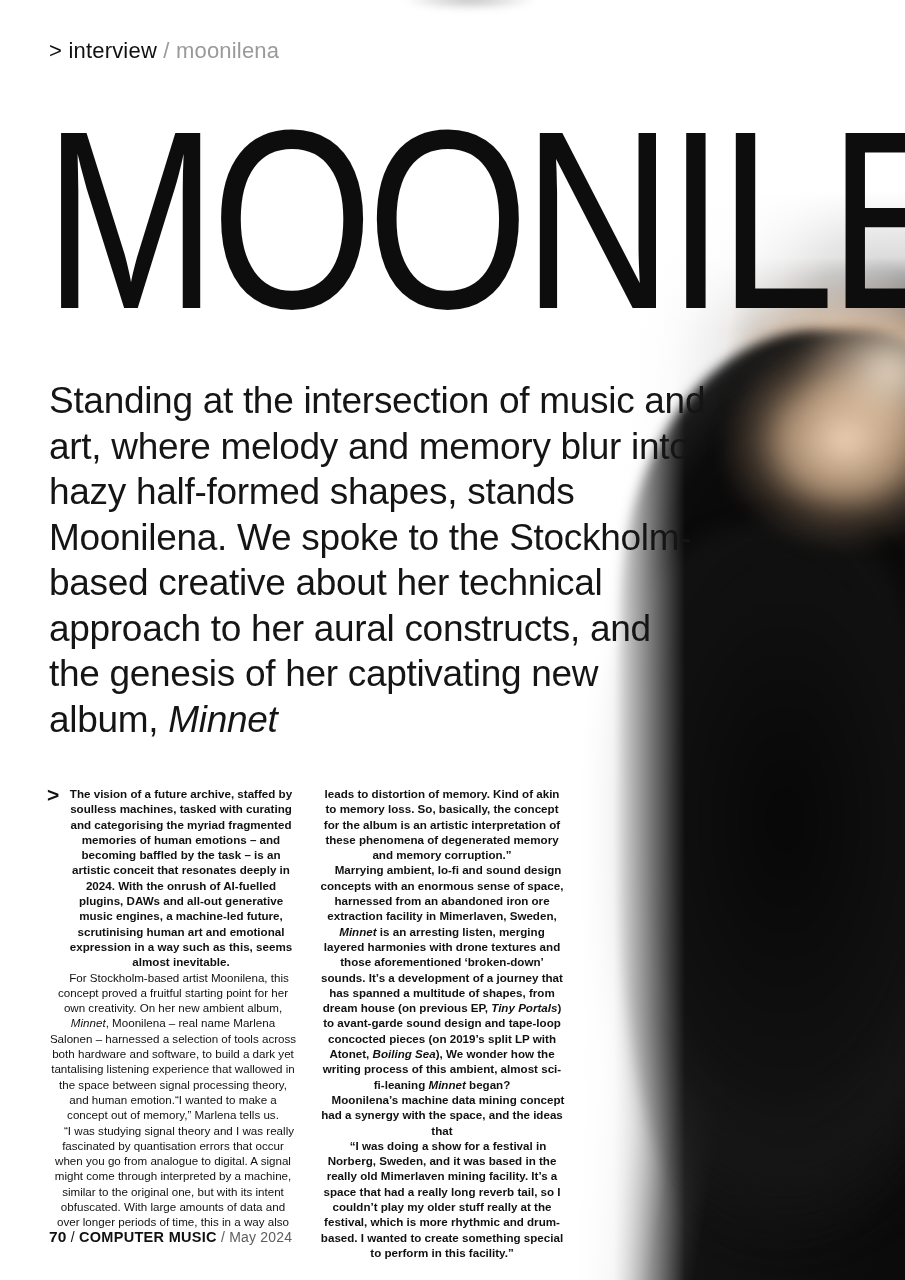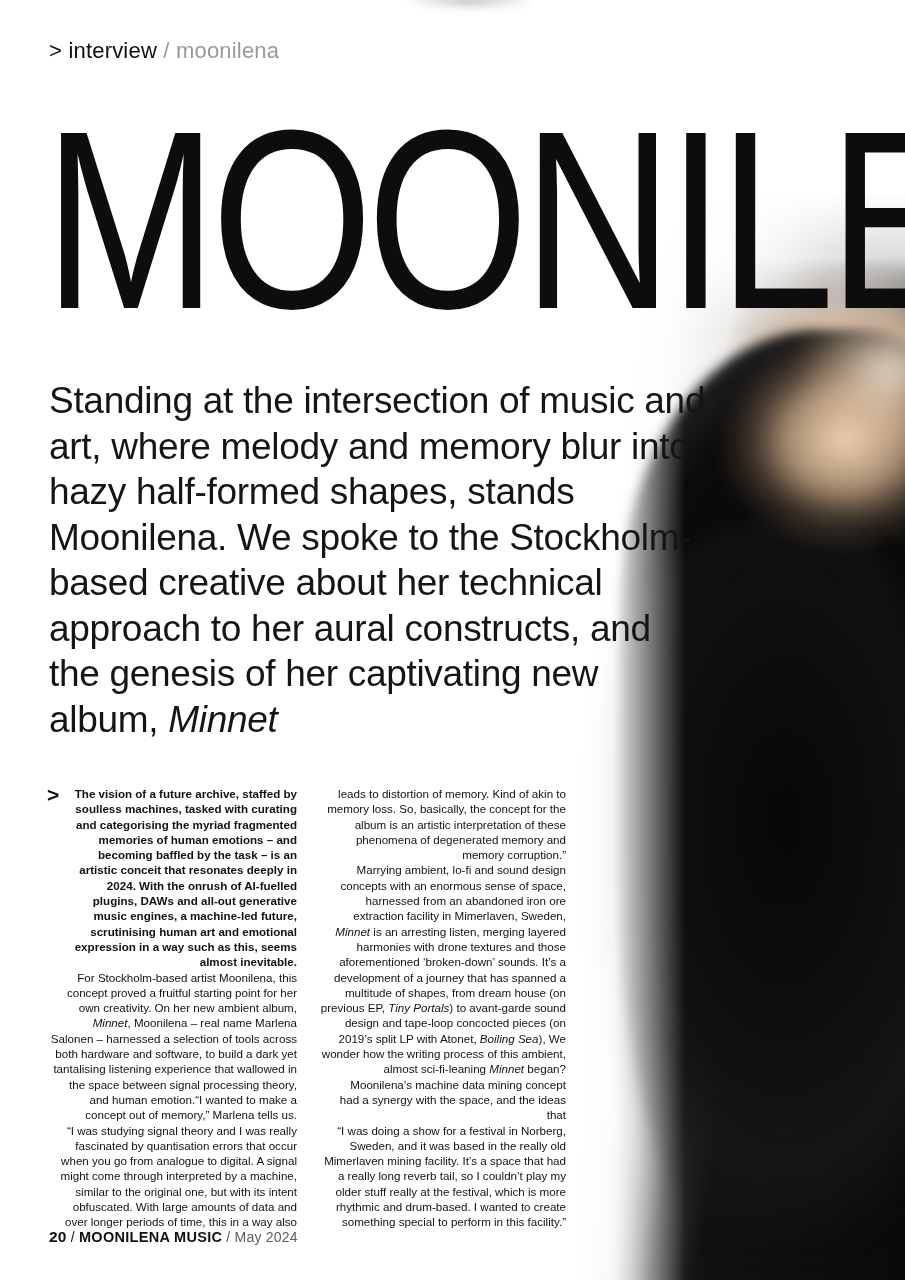--- a/index.html
+++ b/index.html
@@ -128,24 +128,24 @@
   #standfirst em { font-style:italic; }
 
   
   .col {
     position:absolute;
     top:786px;
     width:248px;
     font-size:11.6px;
     line-height:1.32;
     color:#111;
-    text-align:right;
+    text-align:center;
   }
   #col-left { left:49px; }
-  #col-right { left:318px; }
+  #col-right { left:318px;font-weight:bold; }
 
   .col p { margin:0; text-indent:12px; }
   .col p.first { text-indent:0; }
   .col p.lead { font-weight:bold; text-indent:0; }
   .col em { font-style:italic; }
 
   #dropcap {
     position:absolute;
     left:47px; top:784px;
     font-size:21px;
@@ -206,20 +206,20 @@
   </div>
 
   <div class="col" id="col-right">
     <p class="first">leads to distortion of memory. Kind of akin to memory loss. So, basically, the concept for the album is an artistic interpretation of these phenomena of degenerated memory and memory corruption.”</p>
     <p><span>Marrying ambient, lo-fi and sound design concepts with an enormous sense of space, harnessed from an abandoned iron ore extraction facility in Mimerlaven, Sweden, </span><em>Minnet</em><span> is an arresting listen, merging layered harmonies with drone textures and those aforementioned ‘broken-down’ sounds. It’s a development of a journey that has spanned a multitude of shapes, from dream house (on previous EP, </span><em>Tiny Portals</em><span>) to avant-garde sound design and tape-loop concocted pieces (on 2019’s split LP with Atonet, </span><em>Boiling Sea</em><span>), We wonder how the writing process of this ambient, almost sci-fi-leaning </span><em>Minnet</em><span> began?</span></p>
     <p>Moonilena’s machine data mining concept had a synergy with the space, and the ideas that</p>
     <p>“I was doing a show for a festival in Norberg, Sweden, and it was based in the really old Mimerlaven mining facility. It’s a space that had a really long reverb tail, so I couldn’t play my older stuff really at the festival, which is more rhythmic and drum-based. I wanted to create something special to perform in this facility.”</p>
   </div>
 
   <div id="footer">
-    <span class="pagenum">20</span>
+    <span class="pagenum">70</span>
     <span class="slash">/</span>
-    <span class="mag">MOONILENA MUSIC</span>
+    <span class="mag">COMPUTER MUSIC</span>
     <span class="issue">/</span>
     <span class="issue">May 2024</span>
   </div>
 
 </div>
 
 </body></html>

